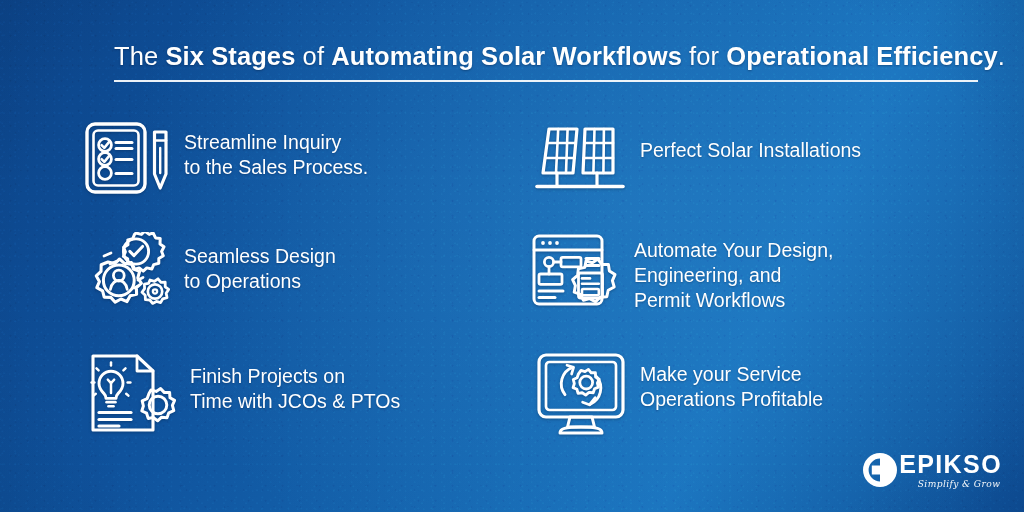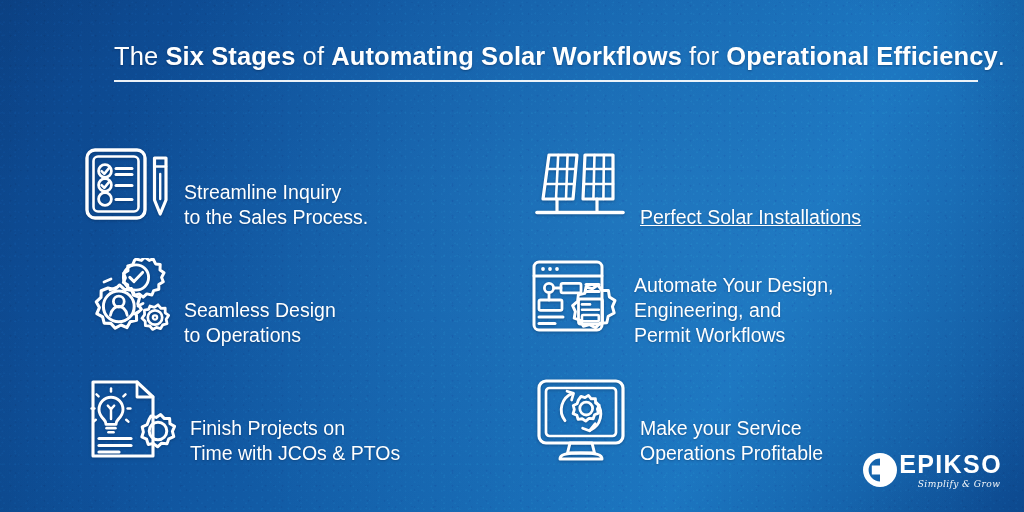--- a/index.html
+++ b/index.html
@@ -74,21 +74,21 @@
     left: 72px;
     top: 112px;
     width: 880px;
     height: 350px;
     display: grid;
     grid-template-columns: 450px 430px;
     grid-template-rows: 118px 118px 118px;
   }
   .item {
     display: flex;
-    align-items: flex-end;
+    align-items: flex-start;
   }
   .icon-box {
     width: 112px;
     min-width: 112px;
     height: 92px;
     display: flex;
     align-items: center;
     justify-content: center;
   }
   .icon-box svg {
@@ -100,21 +100,21 @@
     font-size: 19.5px;
     line-height: 25px;
     font-weight: 400;
     padding-top: 14px;
     text-shadow: 0 1px 2px rgba(0,20,50,0.3);
     white-space: pre-line;
   }
   .col-right .icon-box { width: 118px; min-width: 118px; }
   .row-1 .item-text { padding-top: 18px; }
   .row-3 .item-text { padding-top: 8px; }
-  .col-right.row-1 .item-text { padding-top: 26px; text-decoration: underline; }
+  .col-right.row-1 .item-text { padding-top: 26px; }
   .col-right.row-2 .item-text { padding-top: 16px; }
   .col-right.row-3 .item-text { padding-top: 14px; }
 
   
   .logo {
     position: absolute;
     right: 22px;
     bottom: 22px;
     display: flex;
     align-items: center;

